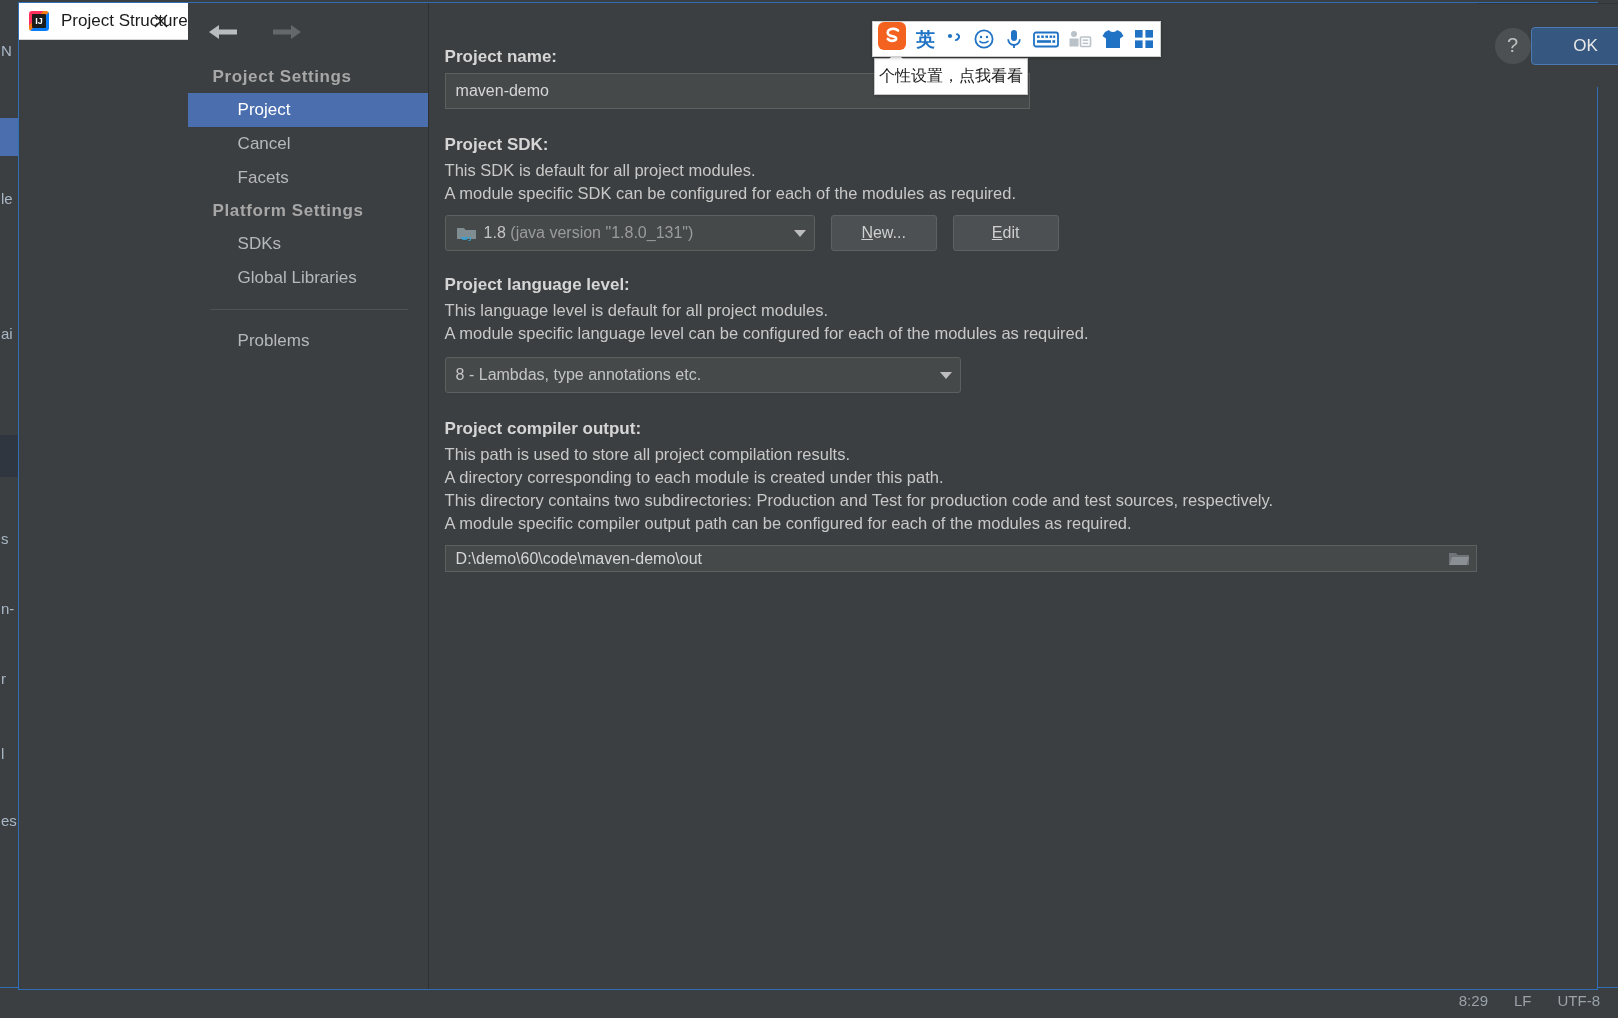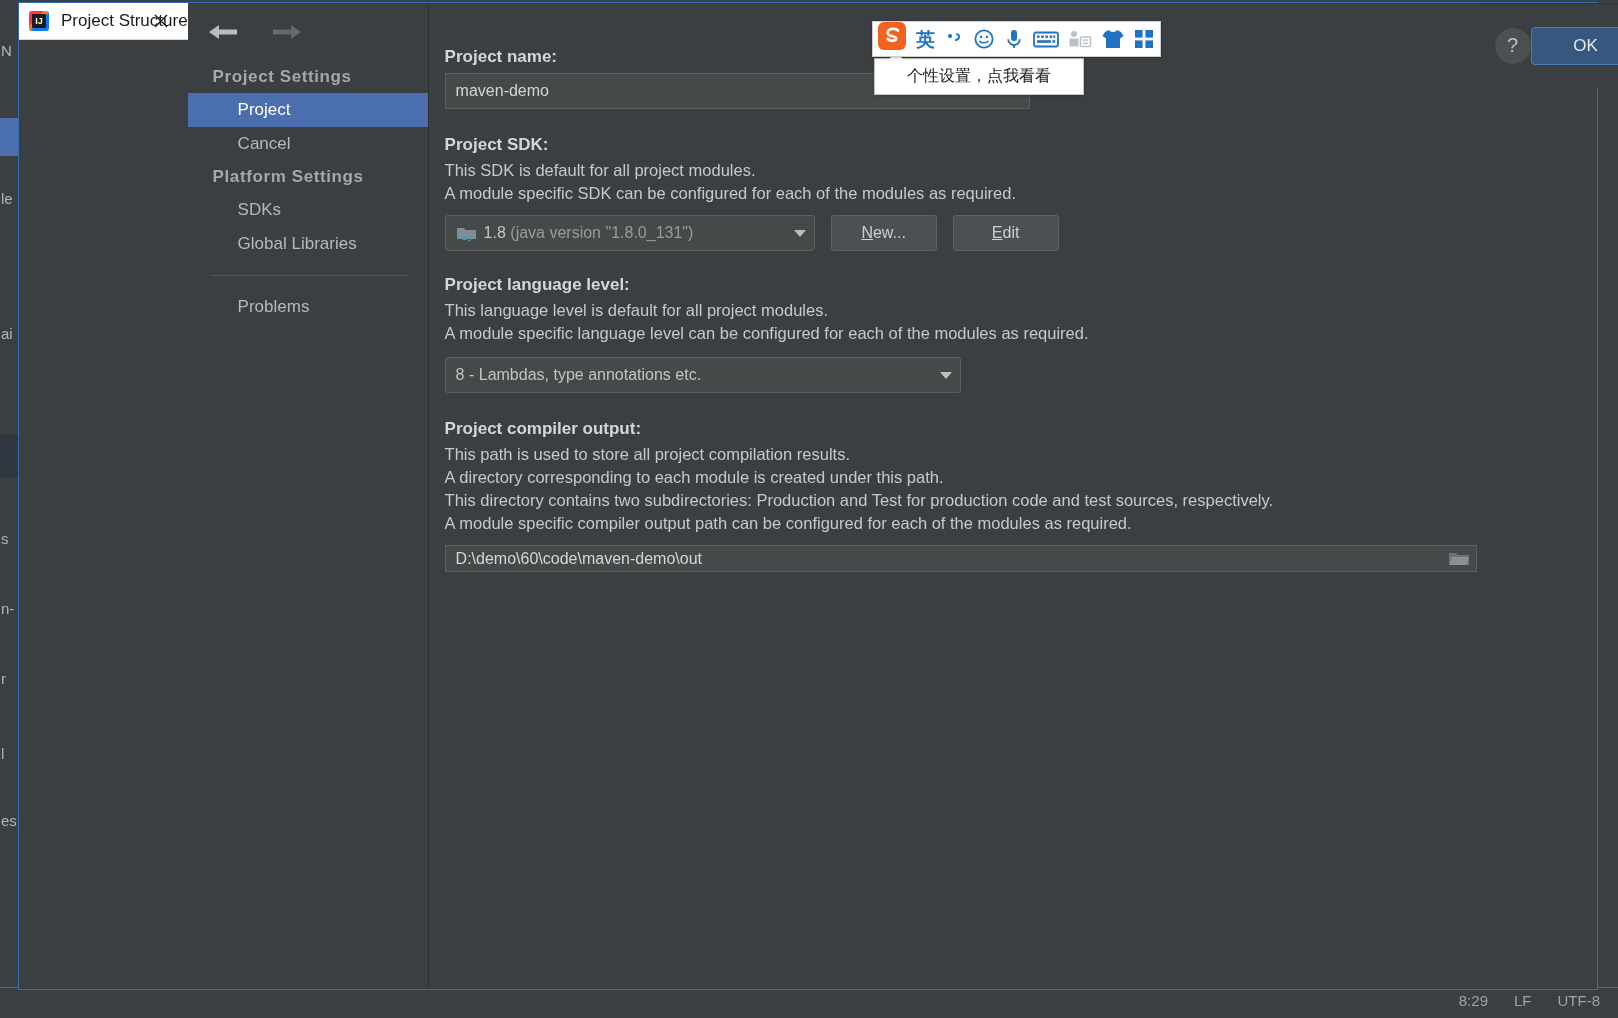--- a/index.html
+++ b/index.html
@@ -384,21 +384,21 @@
     font-weight: bold;
     font-family: "DejaVu Sans", sans-serif;
     line-height: 1;
   }
   .ime-tooltip {
     position: absolute;
     left: 874px;
     top: 58px;
     background: #ffffff;
     border: 1px solid #c6c6c6;
-    padding: 7px 32px;
+    padding: 7px 4px;
     color: #1c1c1c;
     font-size: 16px;
     font-family: "DejaVu Sans", sans-serif;
     white-space: nowrap;
     z-index: 49;
     box-shadow: 0 1px 3px rgba(0,0,0,0.2);
   }
   .ime-tooltip::before {
     content: "";
     position: absolute;
@@ -460,20 +460,21 @@
         <span class="nav-arrow disabled">
           <svg width="34" height="20" viewBox="0 0 34 20">
             <path d="M31 10 L21 3 L21 7.5 L3 7.5 L3 12.5 L21 12.5 L21 17 Z" fill="#7f8285"></path>
           </svg>
         </span>
       </div>
 
       <div class="nav-group-title">Project Settings</div>
       <div class="nav-item selected">Project</div>
       <div class="nav-item">Cancel</div>
+      <div class="nav-item">Facets</div>
 
       <div class="nav-group-title">Platform Settings</div>
       <div class="nav-item">SDKs</div>
       <div class="nav-item">Global Libraries</div>
 
       <div class="nav-sep"></div>
       <div class="nav-item">Problems</div>
     </div>
 
     <div class="main">

